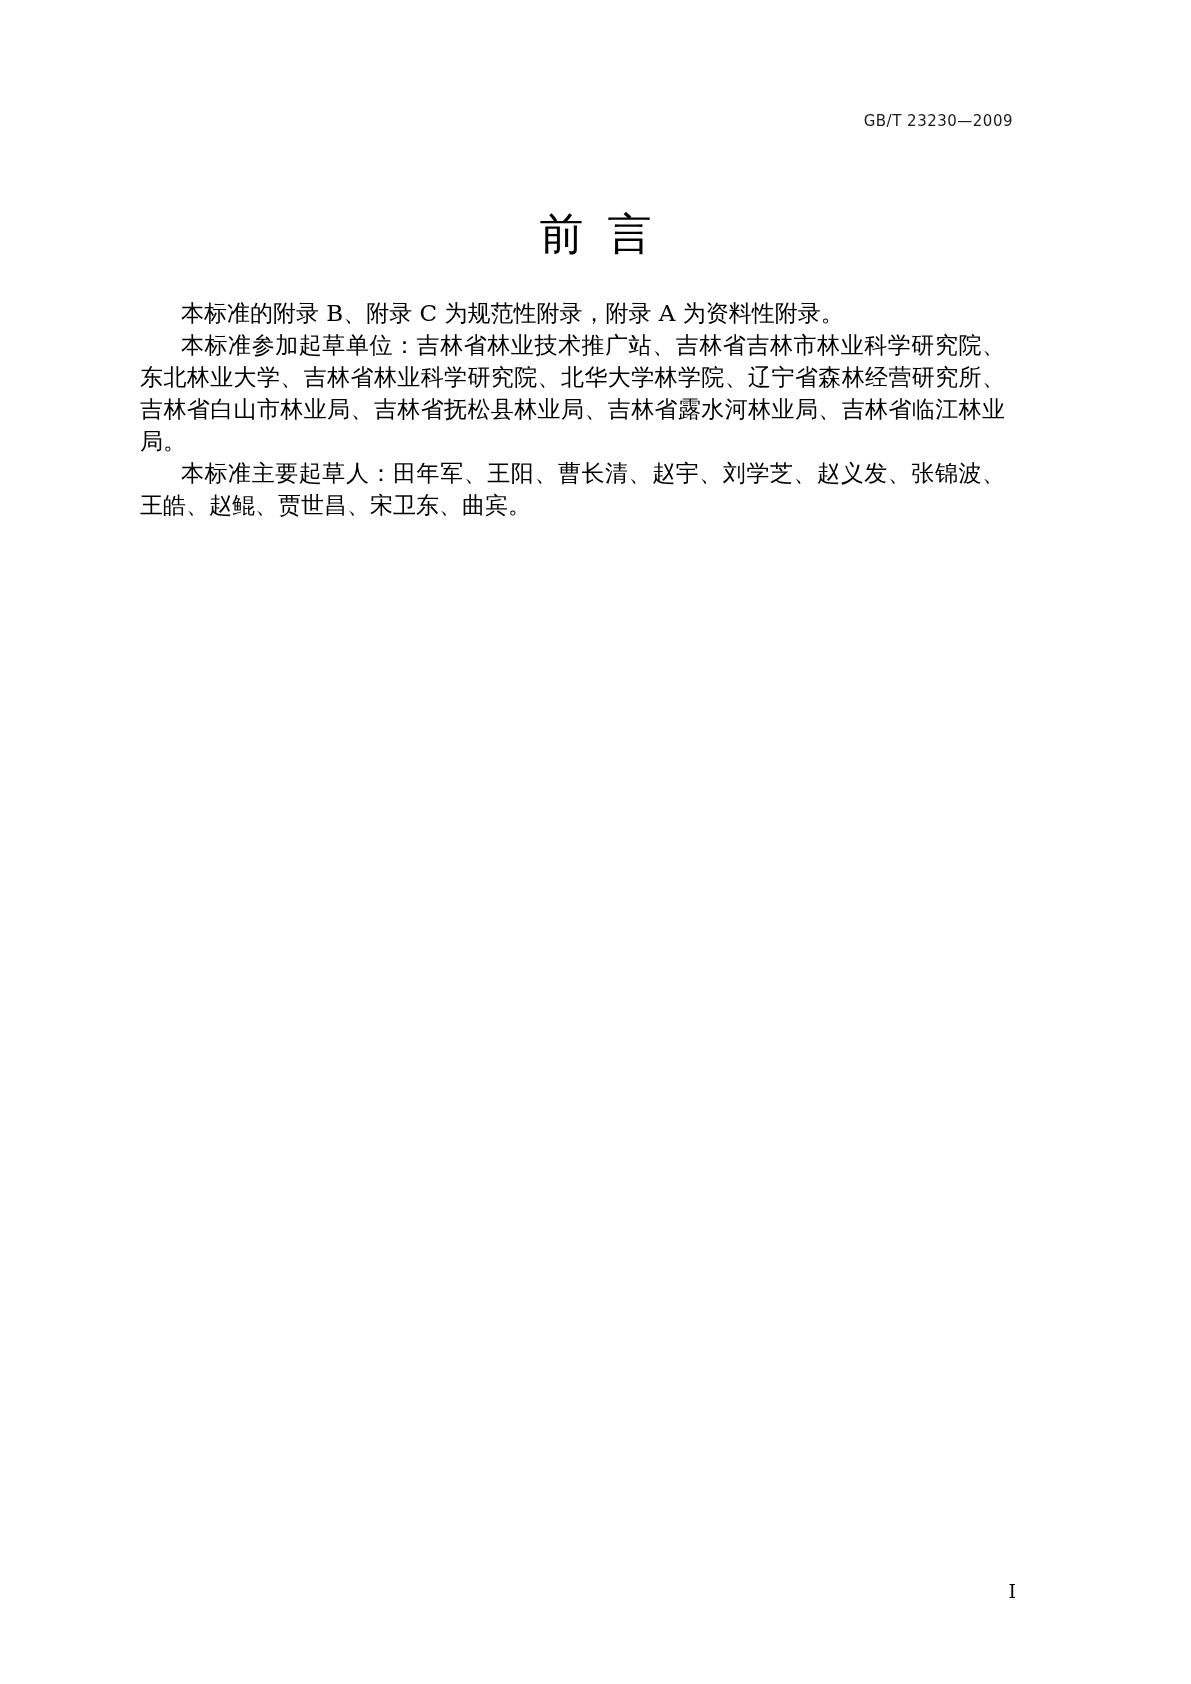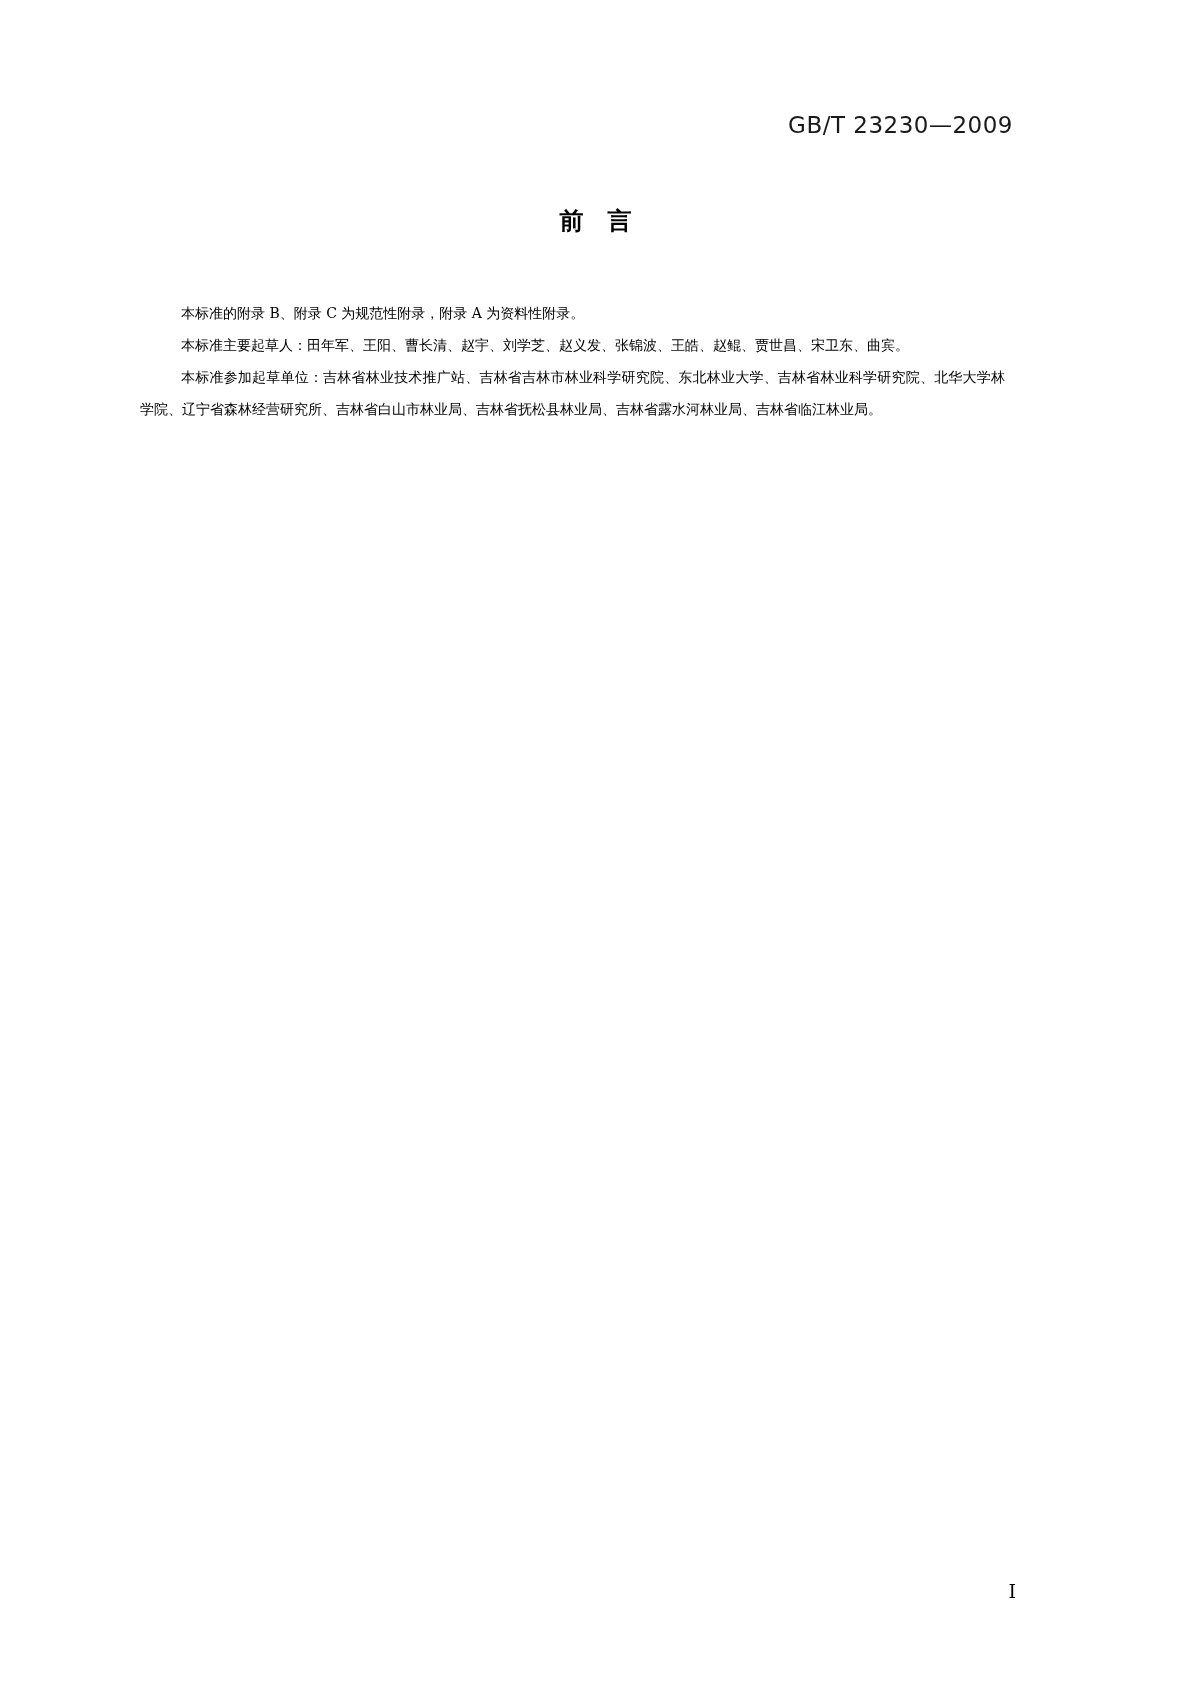--- a/index.html
+++ b/index.html
@@ -14,46 +14,46 @@
     background: #ffffff;
     font-family: "DejaVu Serif", "Liberation Serif", serif;
     color: #000000;
     overflow: hidden;
   }
   .header-std-no {
     position: absolute;
     top: 112px;
     right: 178px;
     font-family: "DejaVu Sans", "Liberation Sans", sans-serif;
-    font-size: 23px;
+    font-size: 15px;
     letter-spacing: 0.5px;
     color: #1a1a1a;
     white-space: nowrap;
   }
   .doc-title {
     position: absolute;
     top: 205px;
     left: 0;
     width: 1191px;
     text-align: center;
     font-family: "DejaVu Serif", "Liberation Serif", serif;
-    font-size: 24px;
-    font-weight: bold;
+    font-size: 44px;
+    font-weight: normal;
     letter-spacing: 24px;
     text-indent: 24px;
     color: #000000;
   }
   .body-block {
     position: absolute;
     top: 297px;
     left: 140px;
     width: 865px;
   }
   .para {
-    font-size: 14px;
+    font-size: 23px;
     line-height: 32px;
     text-align: justify;
     text-justify: inter-ideograph;
     margin: 0 0 0 0;
     text-indent: 41px;
     color: #000000;
   }
   .page-number {
     position: absolute;
     bottom: 82px;
@@ -67,19 +67,19 @@
 <body>
 
 <div class="page">
 
   <div class="header-std-no">GB/T 23230—2009</div>
 
   <div class="doc-title">前言</div>
 
   <div class="body-block">
     <p class="para">本标准的附录 B、附录 C 为规范性附录，附录 A 为资料性附录。</p>
+    <p class="para">本标准参加起草单位：吉林省林业技术推广站、吉林省吉林市林业科学研究院、东北林业大学、吉林省林业科学研究院、北华大学林学院、辽宁省森林经营研究所、吉林省白山市林业局、吉林省抚松县林业局、吉林省露水河林业局、吉林省临江林业局。</p>
     <p class="para">本标准主要起草人：田年军、王阳、曹长清、赵宇、刘学芝、赵义发、张锦波、王皓、赵鲲、贾世昌、宋卫东、曲宾。</p>
-    <p class="para">本标准参加起草单位：吉林省林业技术推广站、吉林省吉林市林业科学研究院、东北林业大学、吉林省林业科学研究院、北华大学林学院、辽宁省森林经营研究所、吉林省白山市林业局、吉林省抚松县林业局、吉林省露水河林业局、吉林省临江林业局。</p>
   </div>
 
   <div class="page-number">I</div>
 
 </div>
 
 </body></html>

